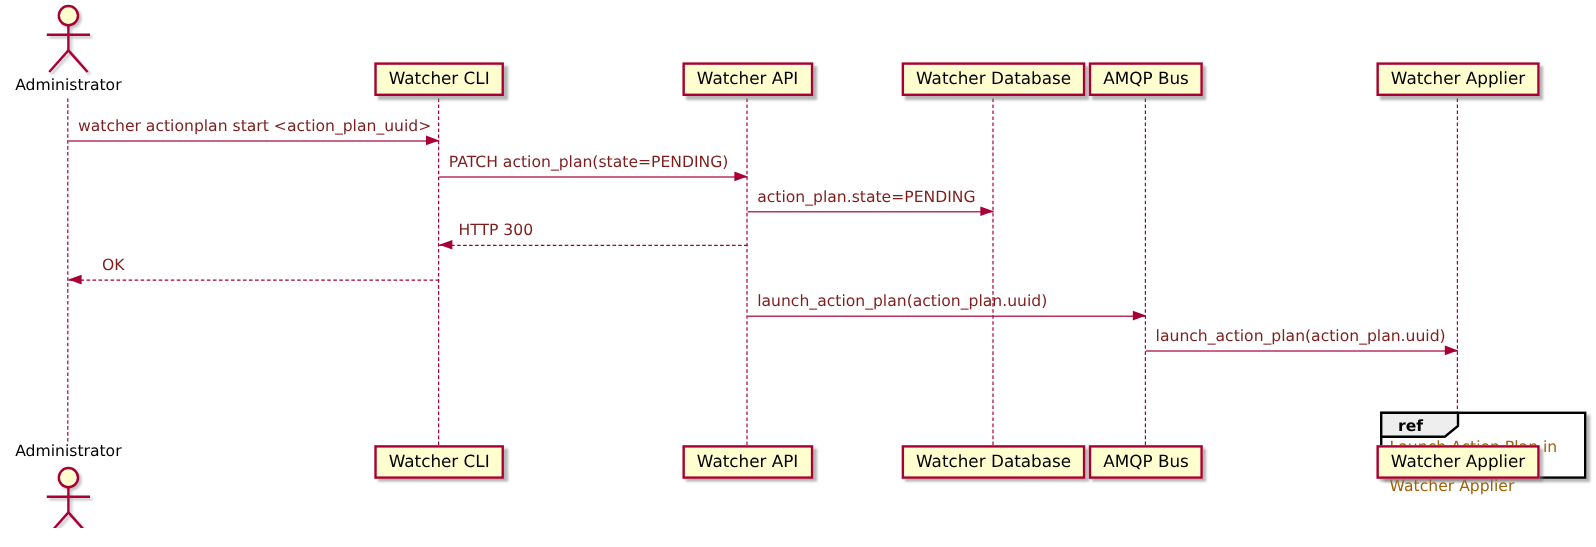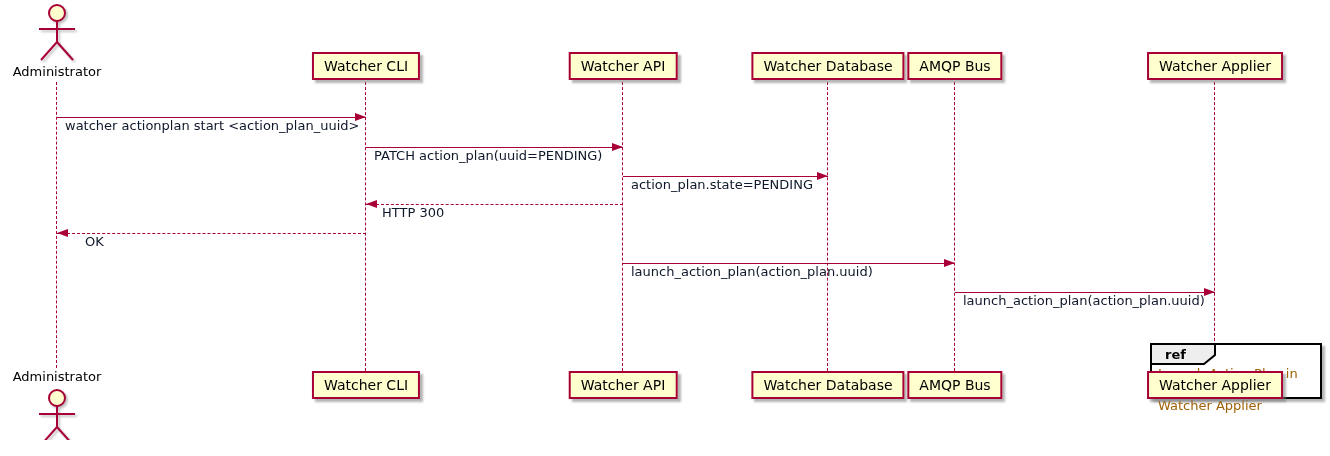--- a/index.html
+++ b/index.html
@@ -42,23 +42,22 @@
   .msg .line {
     position: absolute;
     left: 0; right: 0; top: 0;
     border-top: 1px solid #A80036;
   }
   .msg.dashed .line { border-top-style: dashed; }
   .msg .label {
     position: absolute;
     top: -19px;
     font-size: 13px;
-    color: #0f172a;
+    color: #7f1d1d;
     white-space: nowrap;
-    margin-top: 20px;
   }
   .msg .head {
     position: absolute;
     width: 0; height: 0;
     top: -4px;
   }
   .msg .head.right {
     right: 0;
     border-top: 4px solid transparent;
     border-bottom: 4px solid transparent;
@@ -115,21 +114,21 @@
   <div class="pbox" style="left:955px; top:52px;">AMQP Bus</div>
   <div class="pbox" style="left:1215px; top:52px;">Watcher Applier</div>
 
   <div class="msg solid" style="left:57px; top:117px; width:309px;">
     <div class="label" style="left:8px;">watcher actionplan start &lt;action_plan_uuid&gt;</div>
     <div class="line"></div>
     <div class="head right"></div>
   </div>
 
   <div class="msg solid" style="left:366px; top:147px; width:257px;">
-    <div class="label" style="left:8px;">PATCH action_plan(uuid=PENDING)</div>
+    <div class="label" style="left:8px;">PATCH action_plan(state=PENDING)</div>
     <div class="line"></div>
     <div class="head right"></div>
   </div>
 
   <div class="msg solid" style="left:623px; top:176px; width:205px;">
     <div class="label" style="left:8px;">action_plan.state=PENDING</div>
     <div class="line"></div>
     <div class="head right"></div>
   </div>
 

